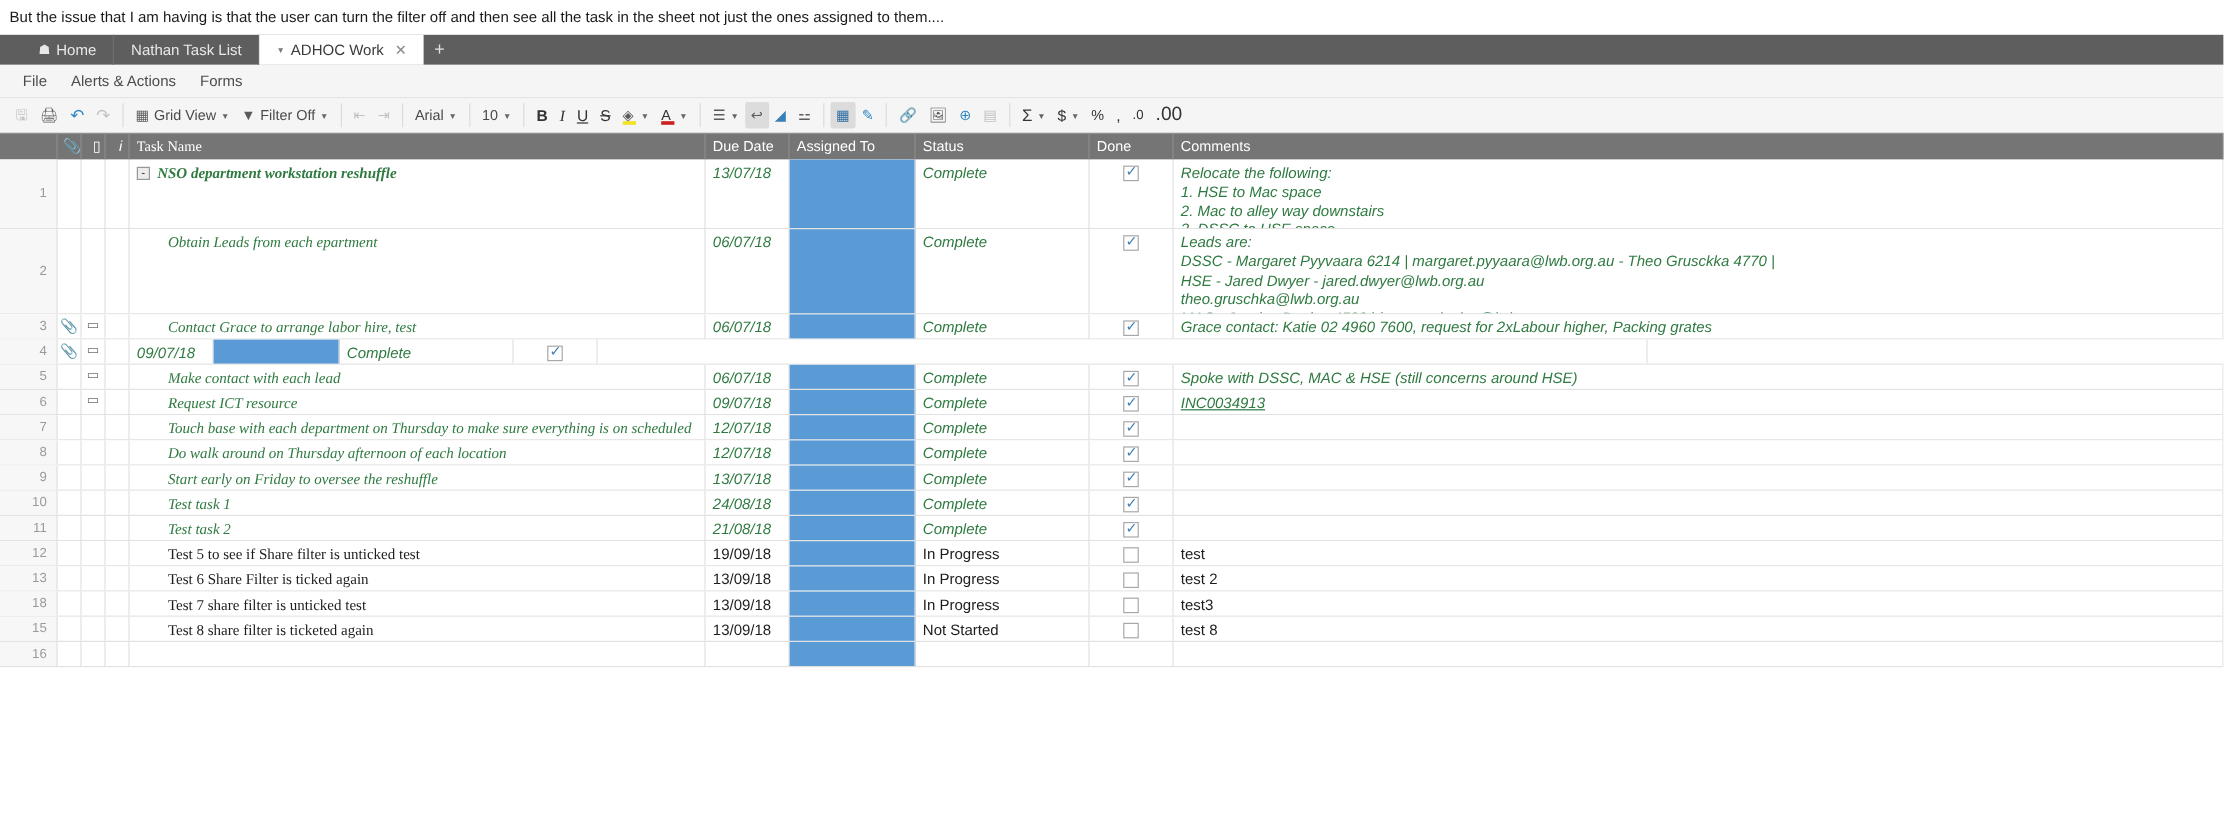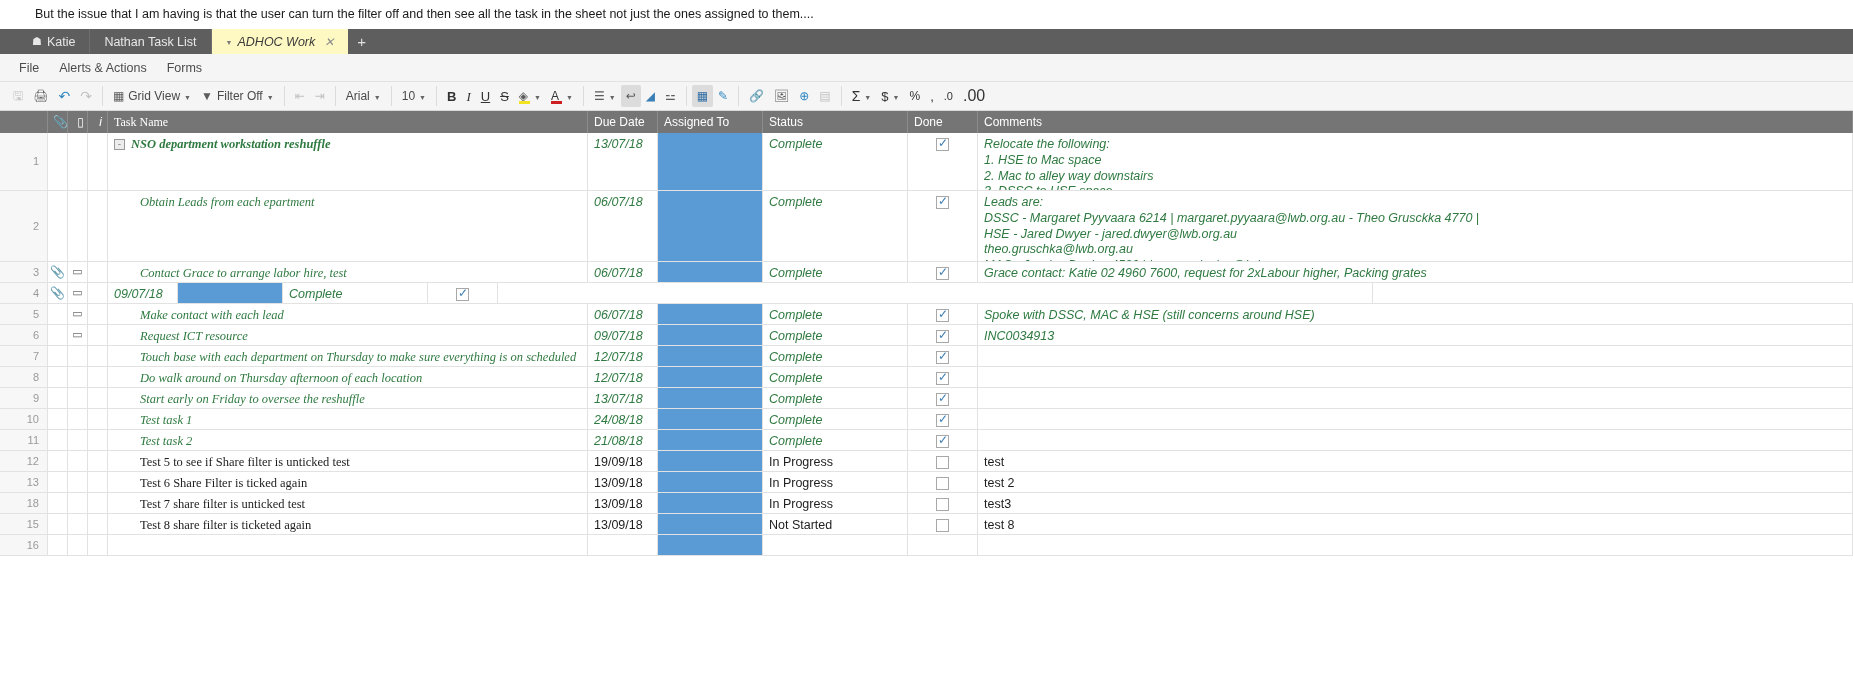--- a/index.html
+++ b/index.html
@@ -10,21 +10,20 @@
     overflow: hidden;
   }
 
   
   .intro {
     font-size: 12.5px;
     color: #1a1a1a;
     padding: 6px 8px 7px 8px;
     line-height: 1.3;
     white-space: nowrap;
-    margin-left: 27px;
   }
 
   
   .tabbar {
     height: 25px;
     background: #5e5e5e;
     display: flex;
     align-items: flex-end;
     padding-left: 20px;
   }
@@ -35,25 +34,24 @@
     gap: 5px;
     padding: 0 14px;
     font-size: 12.5px;
     color: #e8e8e8;
     white-space: nowrap;
     cursor: pointer;
     border-right: 1px solid #6e6e6e;
   }
   .tab.home { padding-left: 12px; }
   .tab.active {
-    background: #fef9c3;
+    background: #ffffff;
     color: #3b3b3b;
     border-right: none;
     height: 25px;
-    font-style: italic;
   }
   .tab .caret {
     font-size: 7px;
     line-height: 1;
     color: #7a7a7a;
     transform: translateY(1px);
   }
   .tab .closex {
     font-size: 12px;
     color: #8a8a8a;
@@ -217,40 +215,41 @@
     position: absolute;
     left: 1px; top: -3px;
     font-size: 12px;
     color: #3f7fb5;
     line-height: 14px;
   }
 
   .linktext {
     color: #2f7a41;
     font-style: italic;
+    text-decoration: underline;
     cursor: pointer;
   }
 
   .cmt-line { display: block; }
   .attach-ico { font-size: 12px; color: #6f6f6f; }
   .bubble-ico { font-size: 11px; color: #6f6f6f; }
   .iitalic { font-style: italic; }
   .rowtall-1 { height: 58px; }
   .rowtall-2 { height: 71px; }
   .rowstd { height: 21px; }
 </style>
 </head>
 <body>
 
 <div class="intro">But the issue that I am having is that the user can turn the filter off and then see all the task in the sheet not just the ones assigned to them....</div>
 
 <div class="tabbar">
   <div class="tab home">
     <span class="homeicon">☗</span>
-    <span>Katie</span>
+    <span>Home</span>
   </div>
   <div class="tab">
     <span>Nathan Task List</span>
   </div>
   <div class="tab active">
     <span class="caret">▼</span>
     <span>ADHOC Work</span>
     <span class="closex">✕</span>
   </div>
   <div class="tab-plus">+</div>

